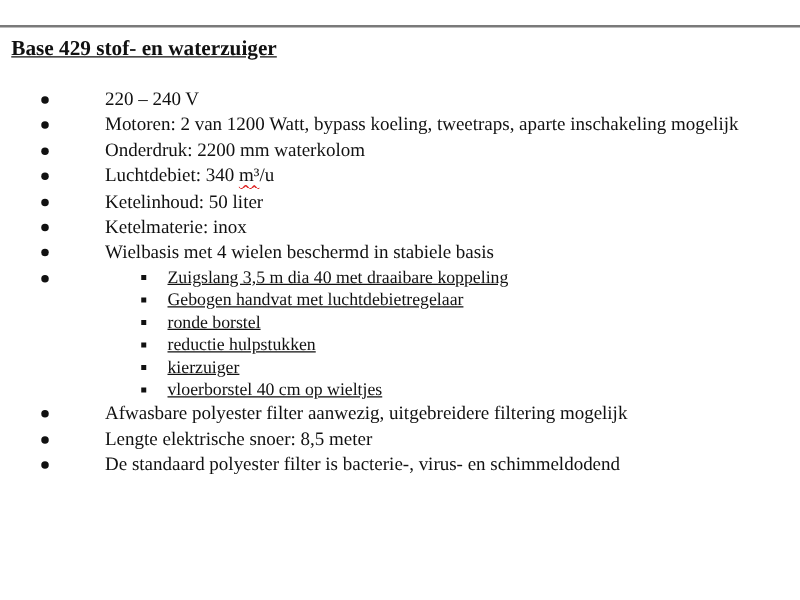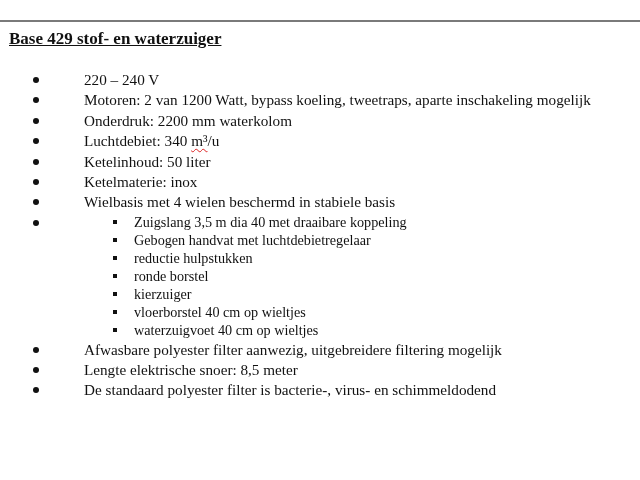--- a/index.html
+++ b/index.html
@@ -22,21 +22,21 @@
   }
   ul.main {
     position: absolute; left: 0; top: 70px; margin: 0; padding: 0; list-style: none;
   }
   ul.main > li {
     position: relative; padding-left: 84px; font-size: 15.2px; line-height: 20.4px; white-space: nowrap;
   }
   .bullet {
     position: absolute; left: 33px; top: 7px; width: 6px; height: 6px; border-radius: 50%; background: #111;
   }
-  ul.sub { margin: 0; padding: 0; list-style: none; }
+  ul.sub { margin: 0; padding: 0; list-style: none; text-decoration: underline; }
   ul.sub > li {
     position: relative; padding-left: 110px; margin-left: -60px; font-size: 14.2px; line-height: 18.1px; white-space: nowrap;
   }
   .sq {
     position: absolute; left: 89px; top: 7px; width: 4px; height: 4px; background: #111;
   }
   .squiggle {
     text-decoration: underline wavy #d22;
     text-decoration-thickness: 1px;
     text-underline-offset: 2px;
@@ -54,23 +54,22 @@
   <li><span class="bullet"></span><span>Motoren: 2 van 1200 Watt, bypass koeling, tweetraps, aparte inschakeling mogelijk</span></li>
   <li><span class="bullet"></span><span>Onderdruk: 2200 mm waterkolom</span></li>
   <li><span class="bullet"></span><span>Luchtdebiet: 340 </span><span class="squiggle">m³</span><span>/u</span></li>
   <li><span class="bullet"></span><span>Ketelinhoud: 50 liter</span></li>
   <li><span class="bullet"></span><span>Ketelmaterie: inox</span></li>
   <li><span class="bullet"></span><span>Wielbasis met 4 wielen beschermd in stabiele basis</span></li>
   <li><span class="bullet"></span>
     <ul class="sub">
       <li><span class="sq"></span><span>Zuigslang 3,5 m dia 40 met draaibare koppeling</span></li>
       <li><span class="sq"></span><span>Gebogen handvat met luchtdebietregelaar</span></li>
+      <li><span class="sq"></span><span>ronde borstel</span></li>
       <li><span class="sq"></span><span>reductie hulpstukken</span></li>
-      <li><span class="sq"></span><span>ronde borstel</span></li>
       <li><span class="sq"></span><span>kierzuiger</span></li>
       <li><span class="sq"></span><span>vloerborstel 40 cm op wieltjes</span></li>
-      <li><span class="sq"></span><span>waterzuigvoet 40 cm op wieltjes</span></li>
     </ul>
   </li>
   <li><span class="bullet"></span><span>Afwasbare polyester filter aanwezig, uitgebreidere filtering mogelijk</span></li>
   <li><span class="bullet"></span><span>Lengte elektrische snoer: 8,5 meter</span></li>
   <li><span class="bullet"></span><span>De standaard polyester filter is bacterie-, virus- en schimmeldodend</span></li>
 </ul>
 
 </body></html>

